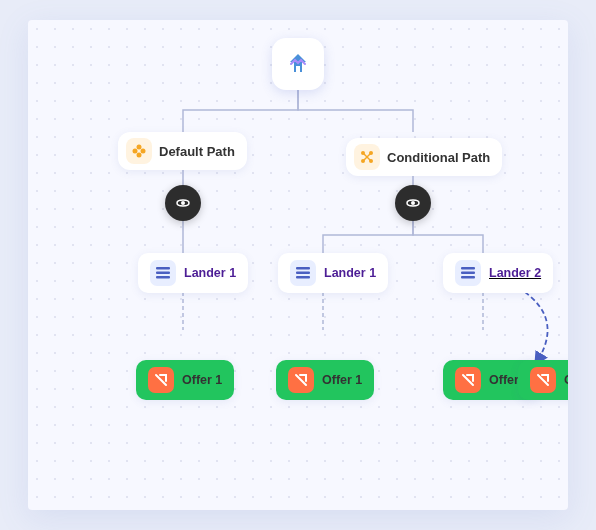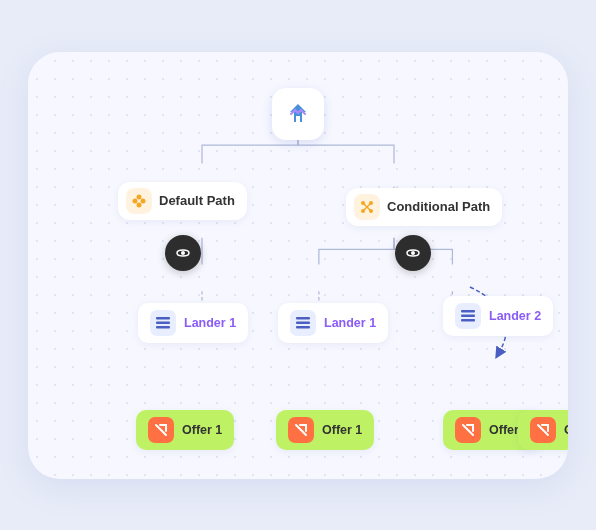--- a/index.html
+++ b/index.html
@@ -7,30 +7,29 @@
       width: 596px;
       height: 530px;
       background: #e8ecf8;
       display: flex;
       align-items: center;
       justify-content: center;
       font-family: -apple-system, BlinkMacSystemFont, 'Segoe UI', sans-serif;
     }
     .card {
       width: 540px;
-      height: 427px;
+      height: 490px;
       background: #f7f8ff;
-      border-radius: 32px;
+      border-radius: 4px;
       box-shadow: 0 8px 32px rgba(100,120,200,0.13);
       position: relative;
       overflow: hidden;
       display: flex;
       flex-direction: column;
       align-items: center;
-      padding-top: 18px;
     }
     
     .card::before {
       content: '';
       position: absolute;
       inset: 0;
       background-image: radial-gradient(circle, #c5cadf 1px, transparent 1px);
       background-size: 18px 18px;
       opacity: 0.45;
       pointer-events: none;
@@ -117,37 +116,37 @@
     .lander-node {
       background: white;
       border-radius: 10px;
       box-shadow: 0 2px 8px rgba(80,100,180,0.10);
       padding: 7px 12px;
       display: flex;
       align-items: center;
       gap: 8px;
       font-size: 12.5px;
       font-weight: 600;
-      color: #8b5cf6;
+      color: #4c1d95;
       white-space: nowrap;
     }
     .lander-icon {
       width: 26px;
       height: 26px;
       background: #e8eeff;
       border-radius: 7px;
       display: flex;
       align-items: center;
       justify-content: center;
     }
     .lander-icon svg { width: 16px; height: 16px; }
 
     
     .offer-node {
-      background: #bef264;
+      background: #22c55e;
       border-radius: 10px;
       box-shadow: 0 2px 8px rgba(80,100,180,0.10);
       padding: 7px 12px;
       display: flex;
       align-items: center;
       gap: 8px;
       font-size: 12.5px;
       font-weight: 600;
       color: #333;
       white-space: nowrap;
@@ -274,21 +273,21 @@
           <svg viewBox="0 0 16 16" fill="none">
             <rect x="1" y="2" width="14" height="2.5" rx="1" fill="#4a5fc1"></rect>
             <rect x="1" y="6.5" width="14" height="2.5" rx="1" fill="#4a5fc1"></rect>
             <rect x="1" y="11" width="14" height="2.5" rx="1" fill="#4a5fc1"></rect>
           </svg>
         </div>
         <span>Lander 1</span>
       </div>
     </div>
 
-    <div class="node" style="left:415px; top:226px;">
+    <div class="node" style="left:415px; top:233px;text-decoration:underline;">
       <div class="lander-node">
         <div class="lander-icon">
           <svg viewBox="0 0 16 16" fill="none">
             <rect x="1" y="2" width="14" height="2.5" rx="1" fill="#4a5fc1"></rect>
             <rect x="1" y="6.5" width="14" height="2.5" rx="1" fill="#4a5fc1"></rect>
             <rect x="1" y="11" width="14" height="2.5" rx="1" fill="#4a5fc1"></rect>
           </svg>
         </div>
         <span>Lander 2</span>
       </div>

